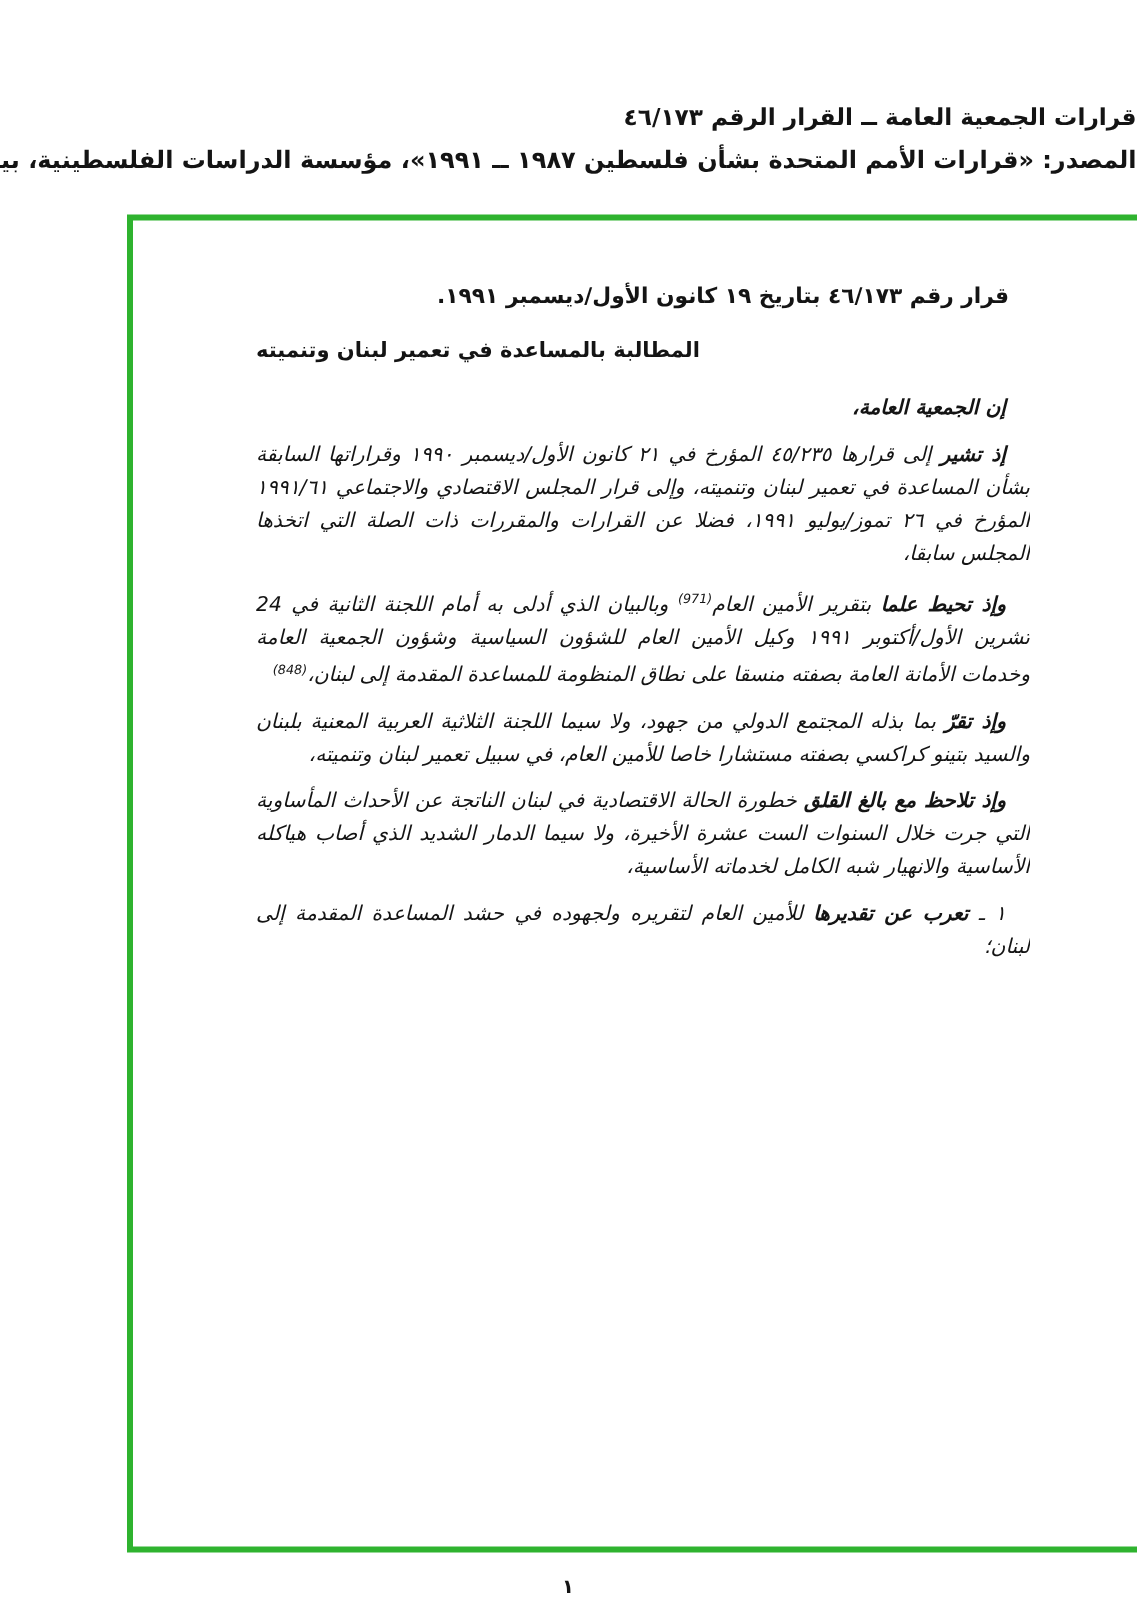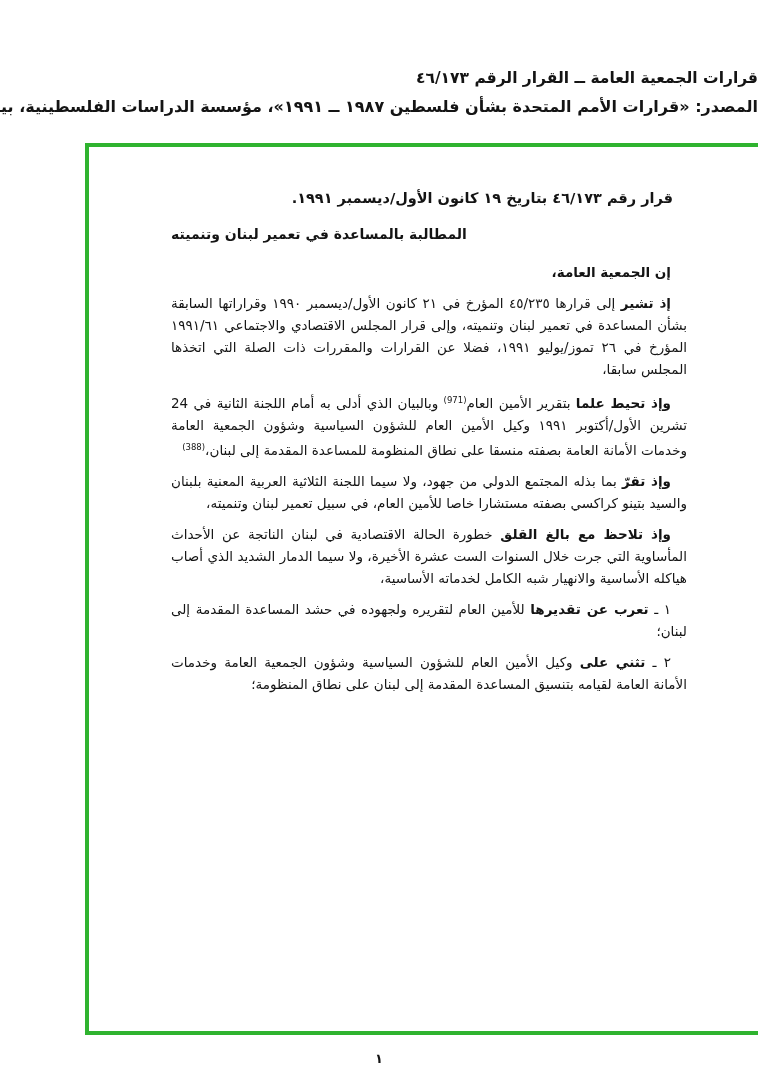--- a/index.html
+++ b/index.html
@@ -47,20 +47,21 @@
   }
   .doc-subtitle {
     font-size: 14px; font-weight: bold; line-height: 20px;
     text-align: left; padding-right: 68px;
     margin-top: 15px;
   }
   .body-text {
     margin-top: 17px;
     flex: 1 1 auto;
     overflow: hidden;
+    font-style: italic;
   }
   .para {
     margin: 0 0 9px 0;
     font-size: 13.5px; line-height: 22px;
     text-align: justify;
     text-indent: 16px;
   }
   .para .lead { font-weight: bold; }
   .para .num  { font-weight: normal; }
   .sup {
@@ -102,30 +103,29 @@
     <div class="doc-title">قرار رقم ٤٦/١٧٣ بتاريخ ١٩ كانون الأول/ديسمبر ١٩٩١.</div>
 
     <div class="doc-subtitle">المطالبة بالمساعدة في تعمير لبنان وتنميته</div>
 
     <div class="body-text">
 
       <p class="para"><span class="lead">إن الجمعية العامة،</span></p>
 
       <p class="para"><span class="lead">إذ تشير</span><span> إلى قرارها ٤٥/٢٣٥ المؤرخ في ٢١ كانون الأول/ديسمبر ١٩٩٠ وقراراتها السابقة بشأن المساعدة في تعمير لبنان وتنميته، وإلى قرار المجلس الاقتصادي والاجتماعي ١٩٩١/٦١ المؤرخ في ٢٦ تموز/يوليو ١٩٩١، فضلا عن القرارات والمقررات ذات الصلة التي اتخذها المجلس سابقا،</span></p>
 
-      <p class="para"><span class="lead">وإذ تحيط علما</span><span> بتقرير الأمين العام</span><span class="sup">(971)</span><span> وبالبيان الذي أدلى به أمام اللجنة الثانية في 24 تشرين الأول/أكتوبر ١٩٩١ وكيل الأمين العام للشؤون السياسية وشؤون الجمعية العامة وخدمات الأمانة العامة بصفته منسقا على نطاق المنظومة للمساعدة المقدمة إلى لبنان،</span><span class="sup">(388)</span></p>
+      <p class="para"><span class="lead">وإذ تحيط علما</span><span> بتقرير الأمين العام</span><span class="sup">(971)</span><span> وبالبيان الذي أدلى به أمام اللجنة الثانية في 24 تشرين الأول/أكتوبر ١٩٩١ وكيل الأمين العام للشؤون السياسية وشؤون الجمعية العامة وخدمات الأمانة العامة بصفته منسقا على نطاق المنظومة للمساعدة المقدمة إلى لبنان،</span><span class="sup">(848)</span></p>
 
       <p class="para"><span class="lead">وإذ تقرّ</span><span> بما بذله المجتمع الدولي من جهود، ولا سيما اللجنة الثلاثية العربية المعنية بلبنان والسيد بتينو كراكسي بصفته مستشارا خاصا للأمين العام، في سبيل تعمير لبنان وتنميته،</span></p>
 
       <p class="para"><span class="lead">وإذ تلاحظ مع بالغ القلق</span><span> خطورة الحالة الاقتصادية في لبنان الناتجة عن الأحداث المأساوية التي جرت خلال السنوات الست عشرة الأخيرة، ولا سيما الدمار الشديد الذي أصاب هياكله الأساسية والانهيار شبه الكامل لخدماته الأساسية،</span></p>
 
 
       <p class="para"><span class="num">١ ـ </span><span class="lead">تعرب عن تقديرها</span><span> للأمين العام لتقريره ولجهوده في حشد المساعدة المقدمة إلى لبنان؛</span></p>
 
-      <p class="para"><span class="num">٢ ـ </span><span class="lead">تثني على</span><span> وكيل الأمين العام للشؤون السياسية وشؤون الجمعية العامة وخدمات الأمانة العامة لقيامه بتنسيق المساعدة المقدمة إلى لبنان على نطاق المنظومة؛</span></p>
 
     </div>
 
 
   </div>
 
   <div class="page-number">١</div>
 
 </div>
 

